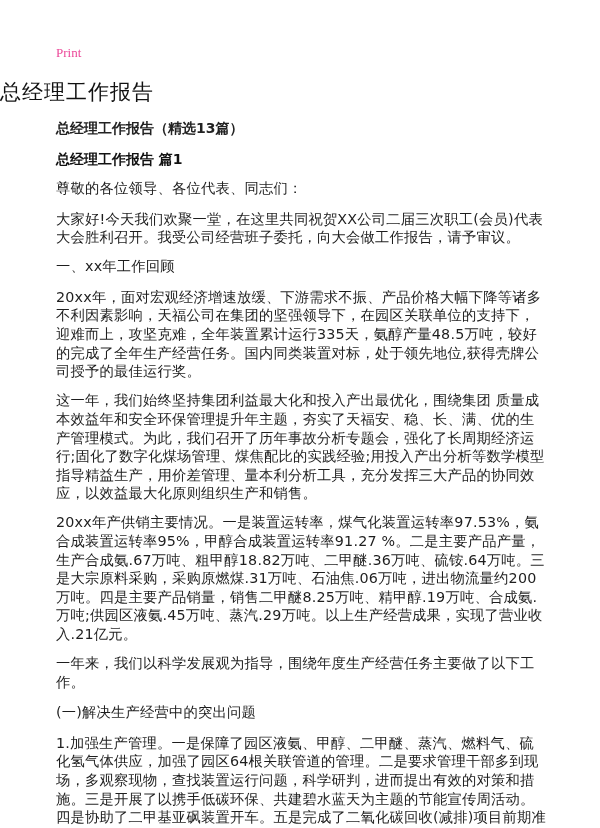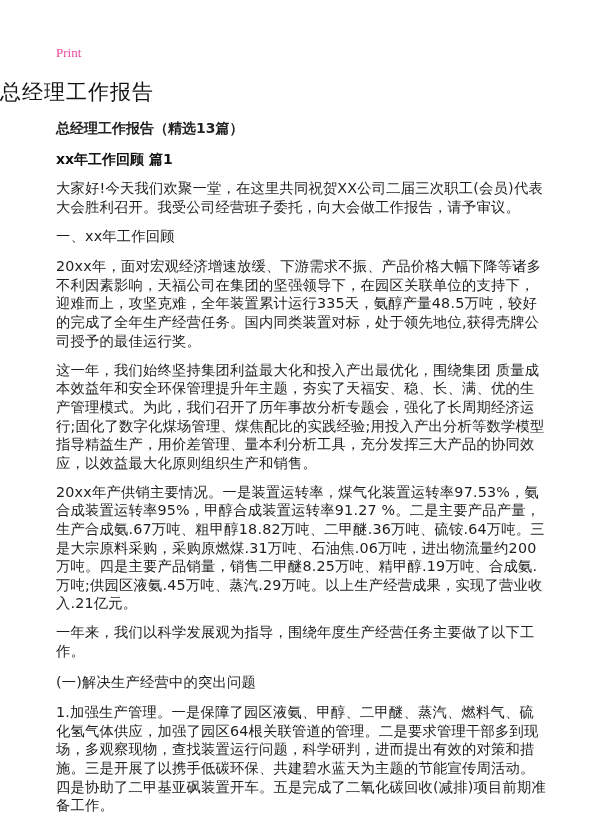--- a/index.html
+++ b/index.html
@@ -32,21 +32,22 @@
 </style>
 </head>
 <body>
 
 <div class="page">
   <div class="print-label">Print</div>
   <h1 class="doc-title">总经理工作报告</h1>
 
   <div class="content">
     <p class="subtitle">总经理工作报告（精选13篇）</p>
-    <p class="section-heading">xx年工作回顾 篇1</p>
+    <p class="section-heading">总经理工作报告 篇1</p>
+    <p class="para single">尊敬的各位领导、各位代表、同志们：</p>
     <p class="para">大家好!今天我们欢聚一堂，在这里共同祝贺XX公司二届三次职工(会员)代表大会胜利召开。我受公司经营班子委托，向大会做工作报告，请予审议。</p>
     <p class="para single">一、xx年工作回顾</p>
     <p class="para">20xx年，面对宏观经济增速放缓、下游需求不振、产品价格大幅下降等诸多不利因素影响，天福公司在集团的坚强领导下，在园区关联单位的支持下，迎难而上，攻坚克难，全年装置累计运行335天，氨醇产量48.5万吨，较好的完成了全年生产经营任务。国内同类装置对标，处于领先地位,获得壳牌公司授予的最佳运行奖。</p>
     <p class="para">这一年，我们始终坚持集团利益最大化和投入产出最优化，围绕集团 质量成本效益年和安全环保管理提升年主题，夯实了天福安、稳、长、满、优的生产管理模式。为此，我们召开了历年事故分析专题会，强化了长周期经济运行;固化了数字化煤场管理、煤焦配比的实践经验;用投入产出分析等数学模型指导精益生产，用价差管理、量本利分析工具，充分发挥三大产品的协同效应，以效益最大化原则组织生产和销售。</p>
     <p class="para">20xx年产供销主要情况。一是装置运转率，煤气化装置运转率97.53%，氨合成装置运转率95%，甲醇合成装置运转率91.27 %。二是主要产品产量，生产合成氨.67万吨、粗甲醇18.82万吨、二甲醚.36万吨、硫铵.64万吨。三是大宗原料采购，采购原燃煤.31万吨、石油焦.06万吨，进出物流量约200万吨。四是主要产品销量，销售二甲醚8.25万吨、精甲醇.19万吨、合成氨.万吨;供园区液氨.45万吨、蒸汽.29万吨。以上生产经营成果，实现了营业收入.21亿元。</p>
     <p class="para single">一年来，我们以科学发展观为指导，围绕年度生产经营任务主要做了以下工作。</p>
     <p class="para single">(一)解决生产经营中的突出问题</p>
     <p class="para">1.加强生产管理。一是保障了园区液氨、甲醇、二甲醚、蒸汽、燃料气、硫化氢气体供应，加强了园区64根关联管道的管理。二是要求管理干部多到现场，多观察现物，查找装置运行问题，科学研判，进而提出有效的对策和措施。三是开展了以携手低碳环保、共建碧水蓝天为主题的节能宣传周活动。四是协助了二甲基亚砜装置开车。五是完成了二氧化碳回收(减排)项目前期准备工作。</p>
   </div>
 </div>

